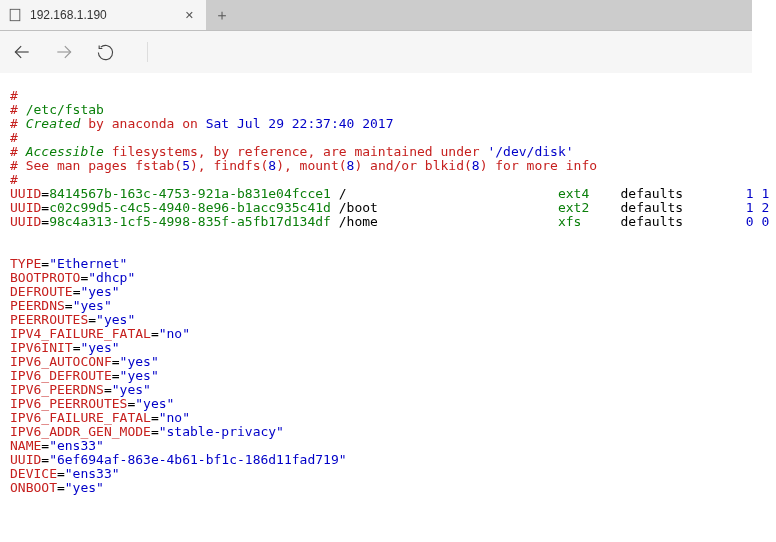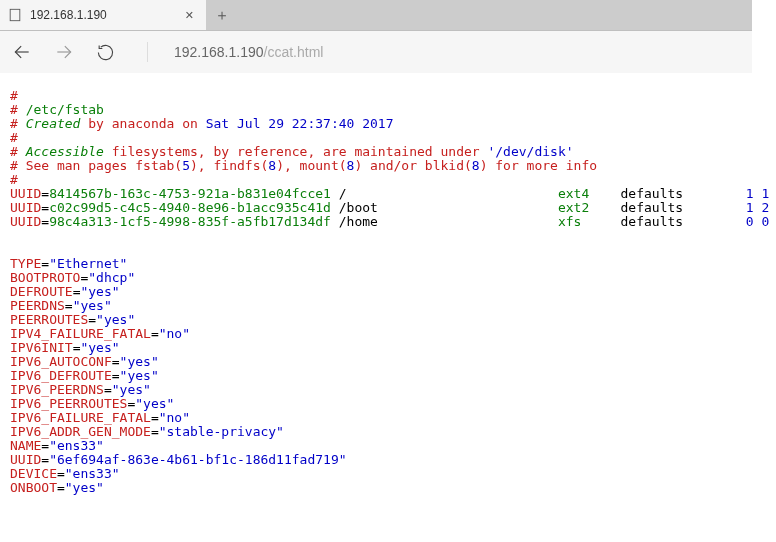--- a/index.html
+++ b/index.html
@@ -54,21 +54,20 @@
           <polyline points="13 5 20 12 13 19"></polyline>
         </svg>
     </span>
     <span class="nav-icon nav-reload">
       <svg width="19" height="19" viewBox="0 0 24 24" fill="none" stroke="#444" stroke-width="1.4">
           <path d="M3 12a9 9 0 1 0 3-6.7"></path>
           <polyline points="4 3 4 7 8 7" fill="none"></polyline>
         </svg>
     </span>
     <span class="sep"></span>
-    <span class="url"><span>192.168.1.190</span><span class="path">/ccat.html</span></span>
   </div>
 
   <div class="content"><span class="red">#</span>
 <span class="red"># </span><span class="green">/etc/fstab</span>
 <span class="red"># </span><span class="green ital">Created</span><span class="red"> by anaconda on </span><span class="blue">Sat Jul 29 22:37:40 2017</span>
 <span class="red">#</span>
 <span class="red"># </span><span class="green ital">Accessible</span><span class="red"> filesystems, by reference, are maintained under </span><span class="blue">'/dev/disk'</span>
 <span class="red"># See man pages fstab(</span><span class="blue">5</span><span class="red">), findfs(</span><span class="blue">8</span><span class="red">), mount(</span><span class="blue">8</span><span class="red">) and/or blkid(</span><span class="blue">8</span><span class="red">) for more info</span>
 <span class="red">#</span>
 <span class="red">UUID</span><span>=</span><span class="green">8414567b-163c-4753-921a-b831e04fcce1</span><span> /       </span><span>                    </span><span class="green">ext4</span><span>    defaults        </span><span class="blue">1</span><span> </span><span class="blue">1</span>

